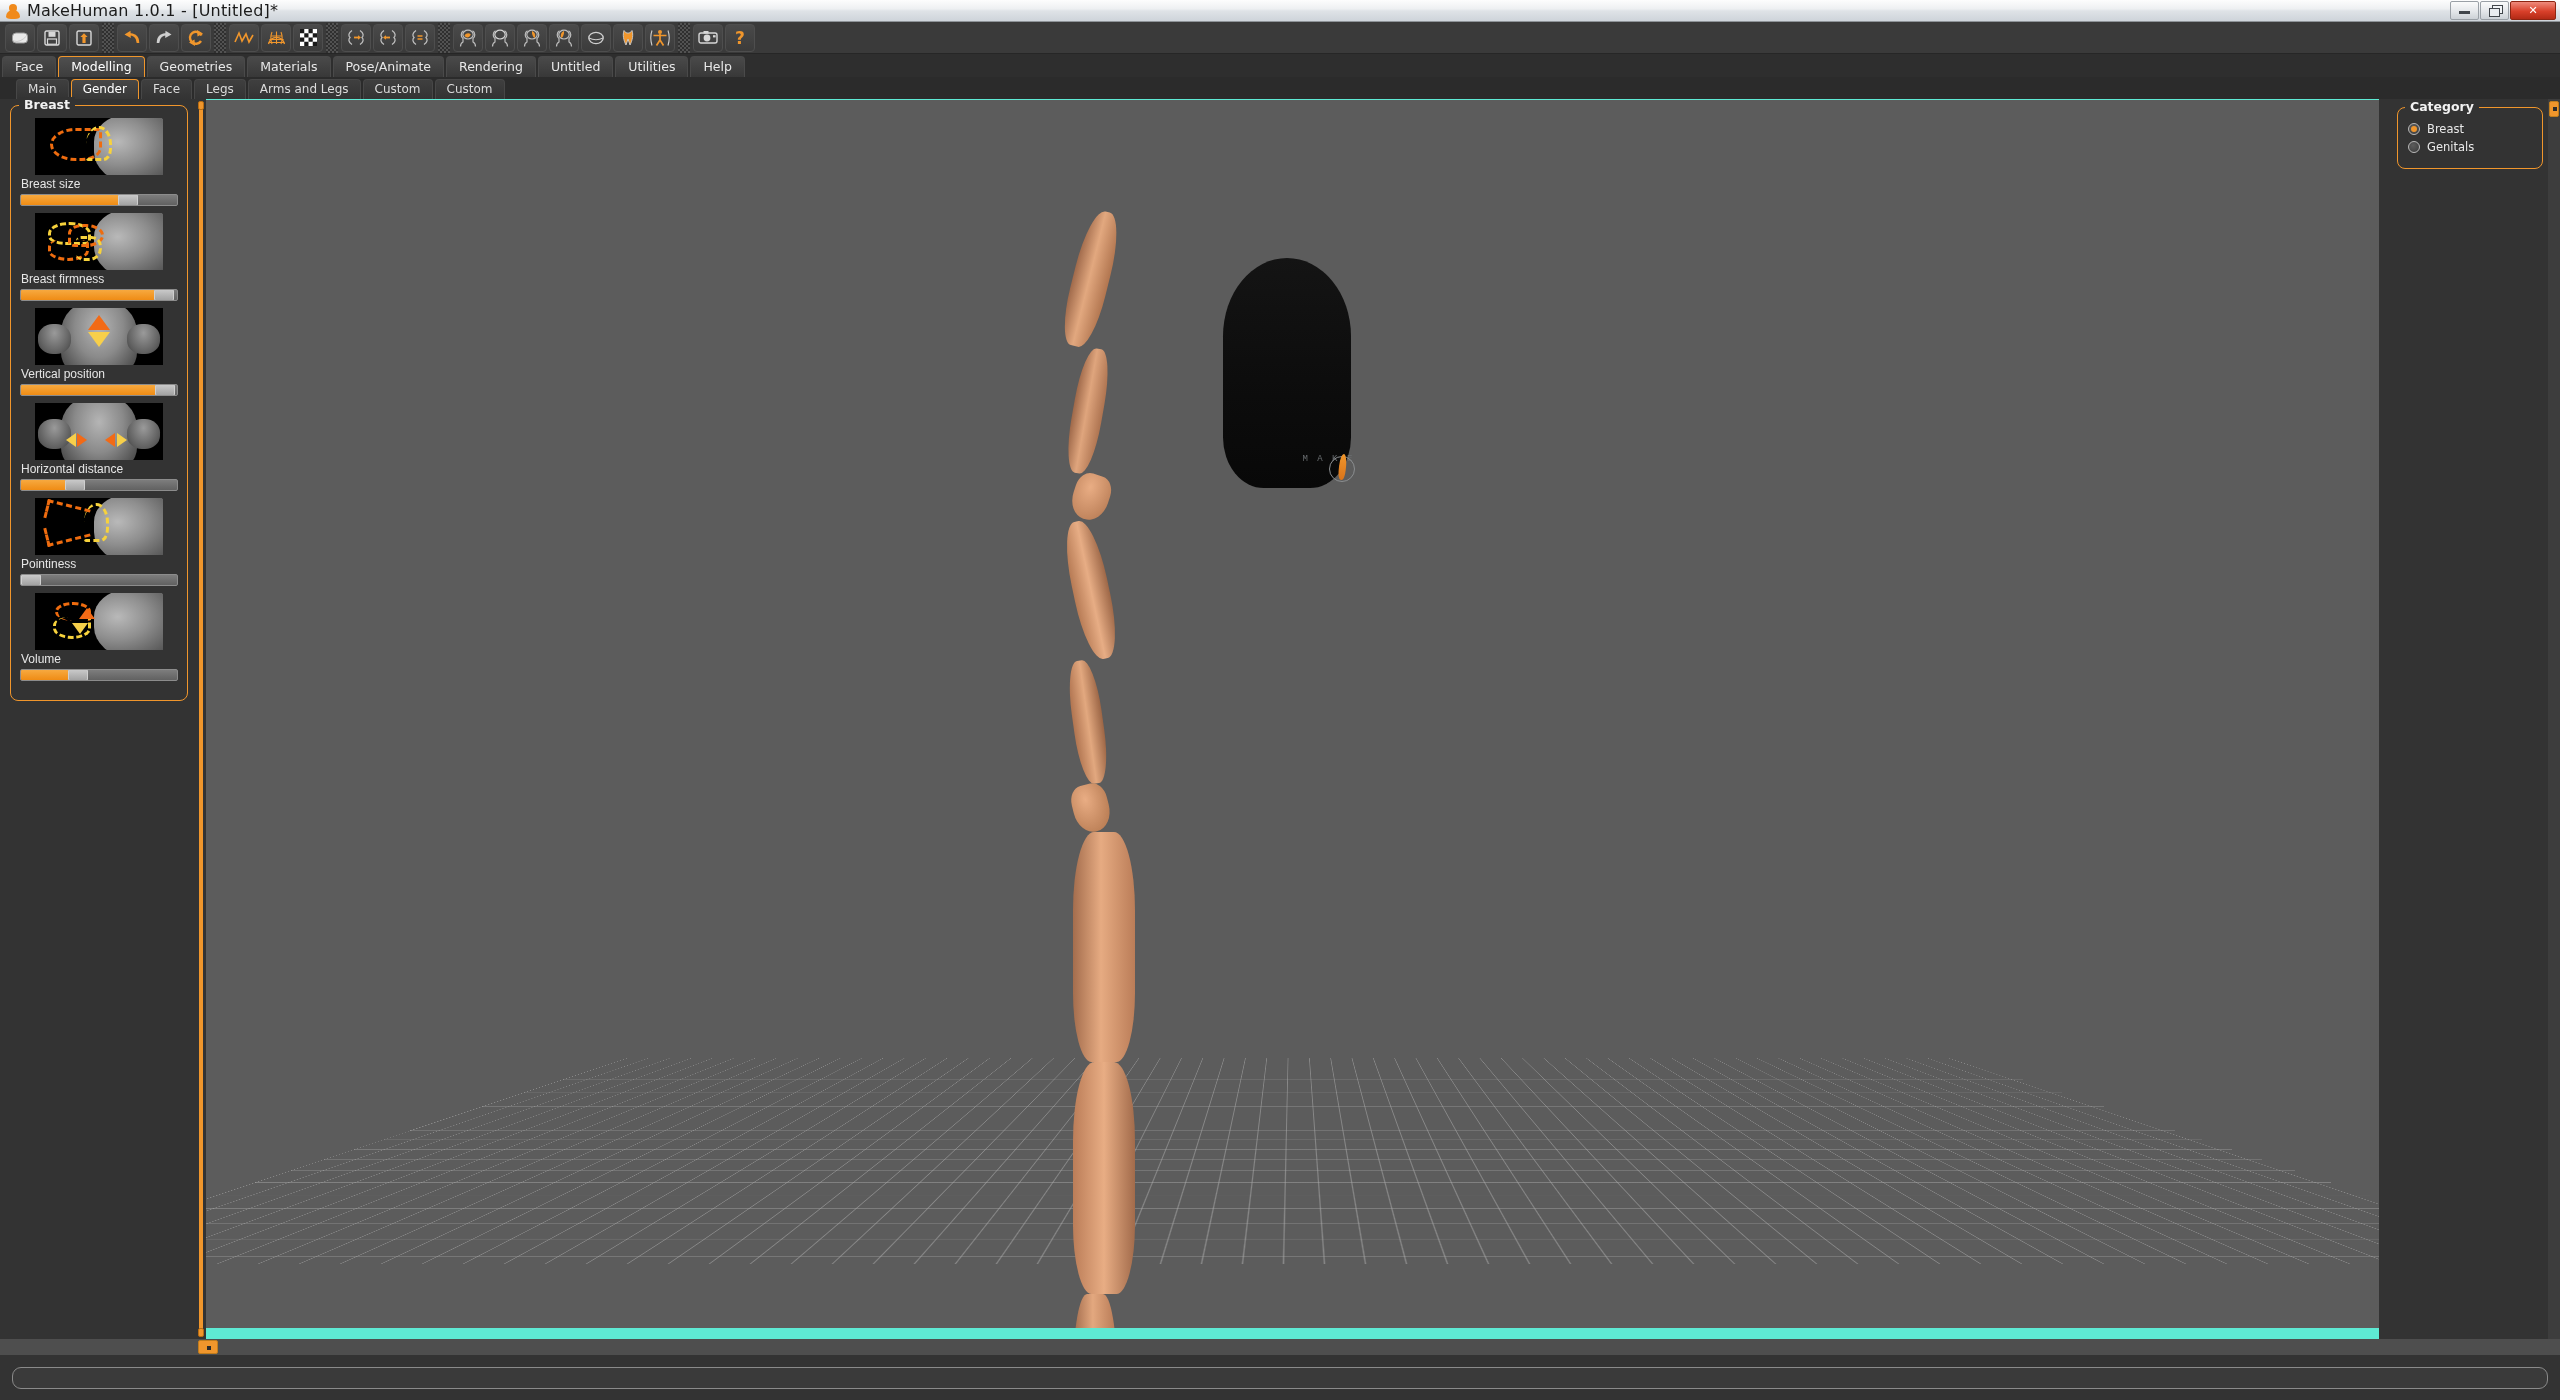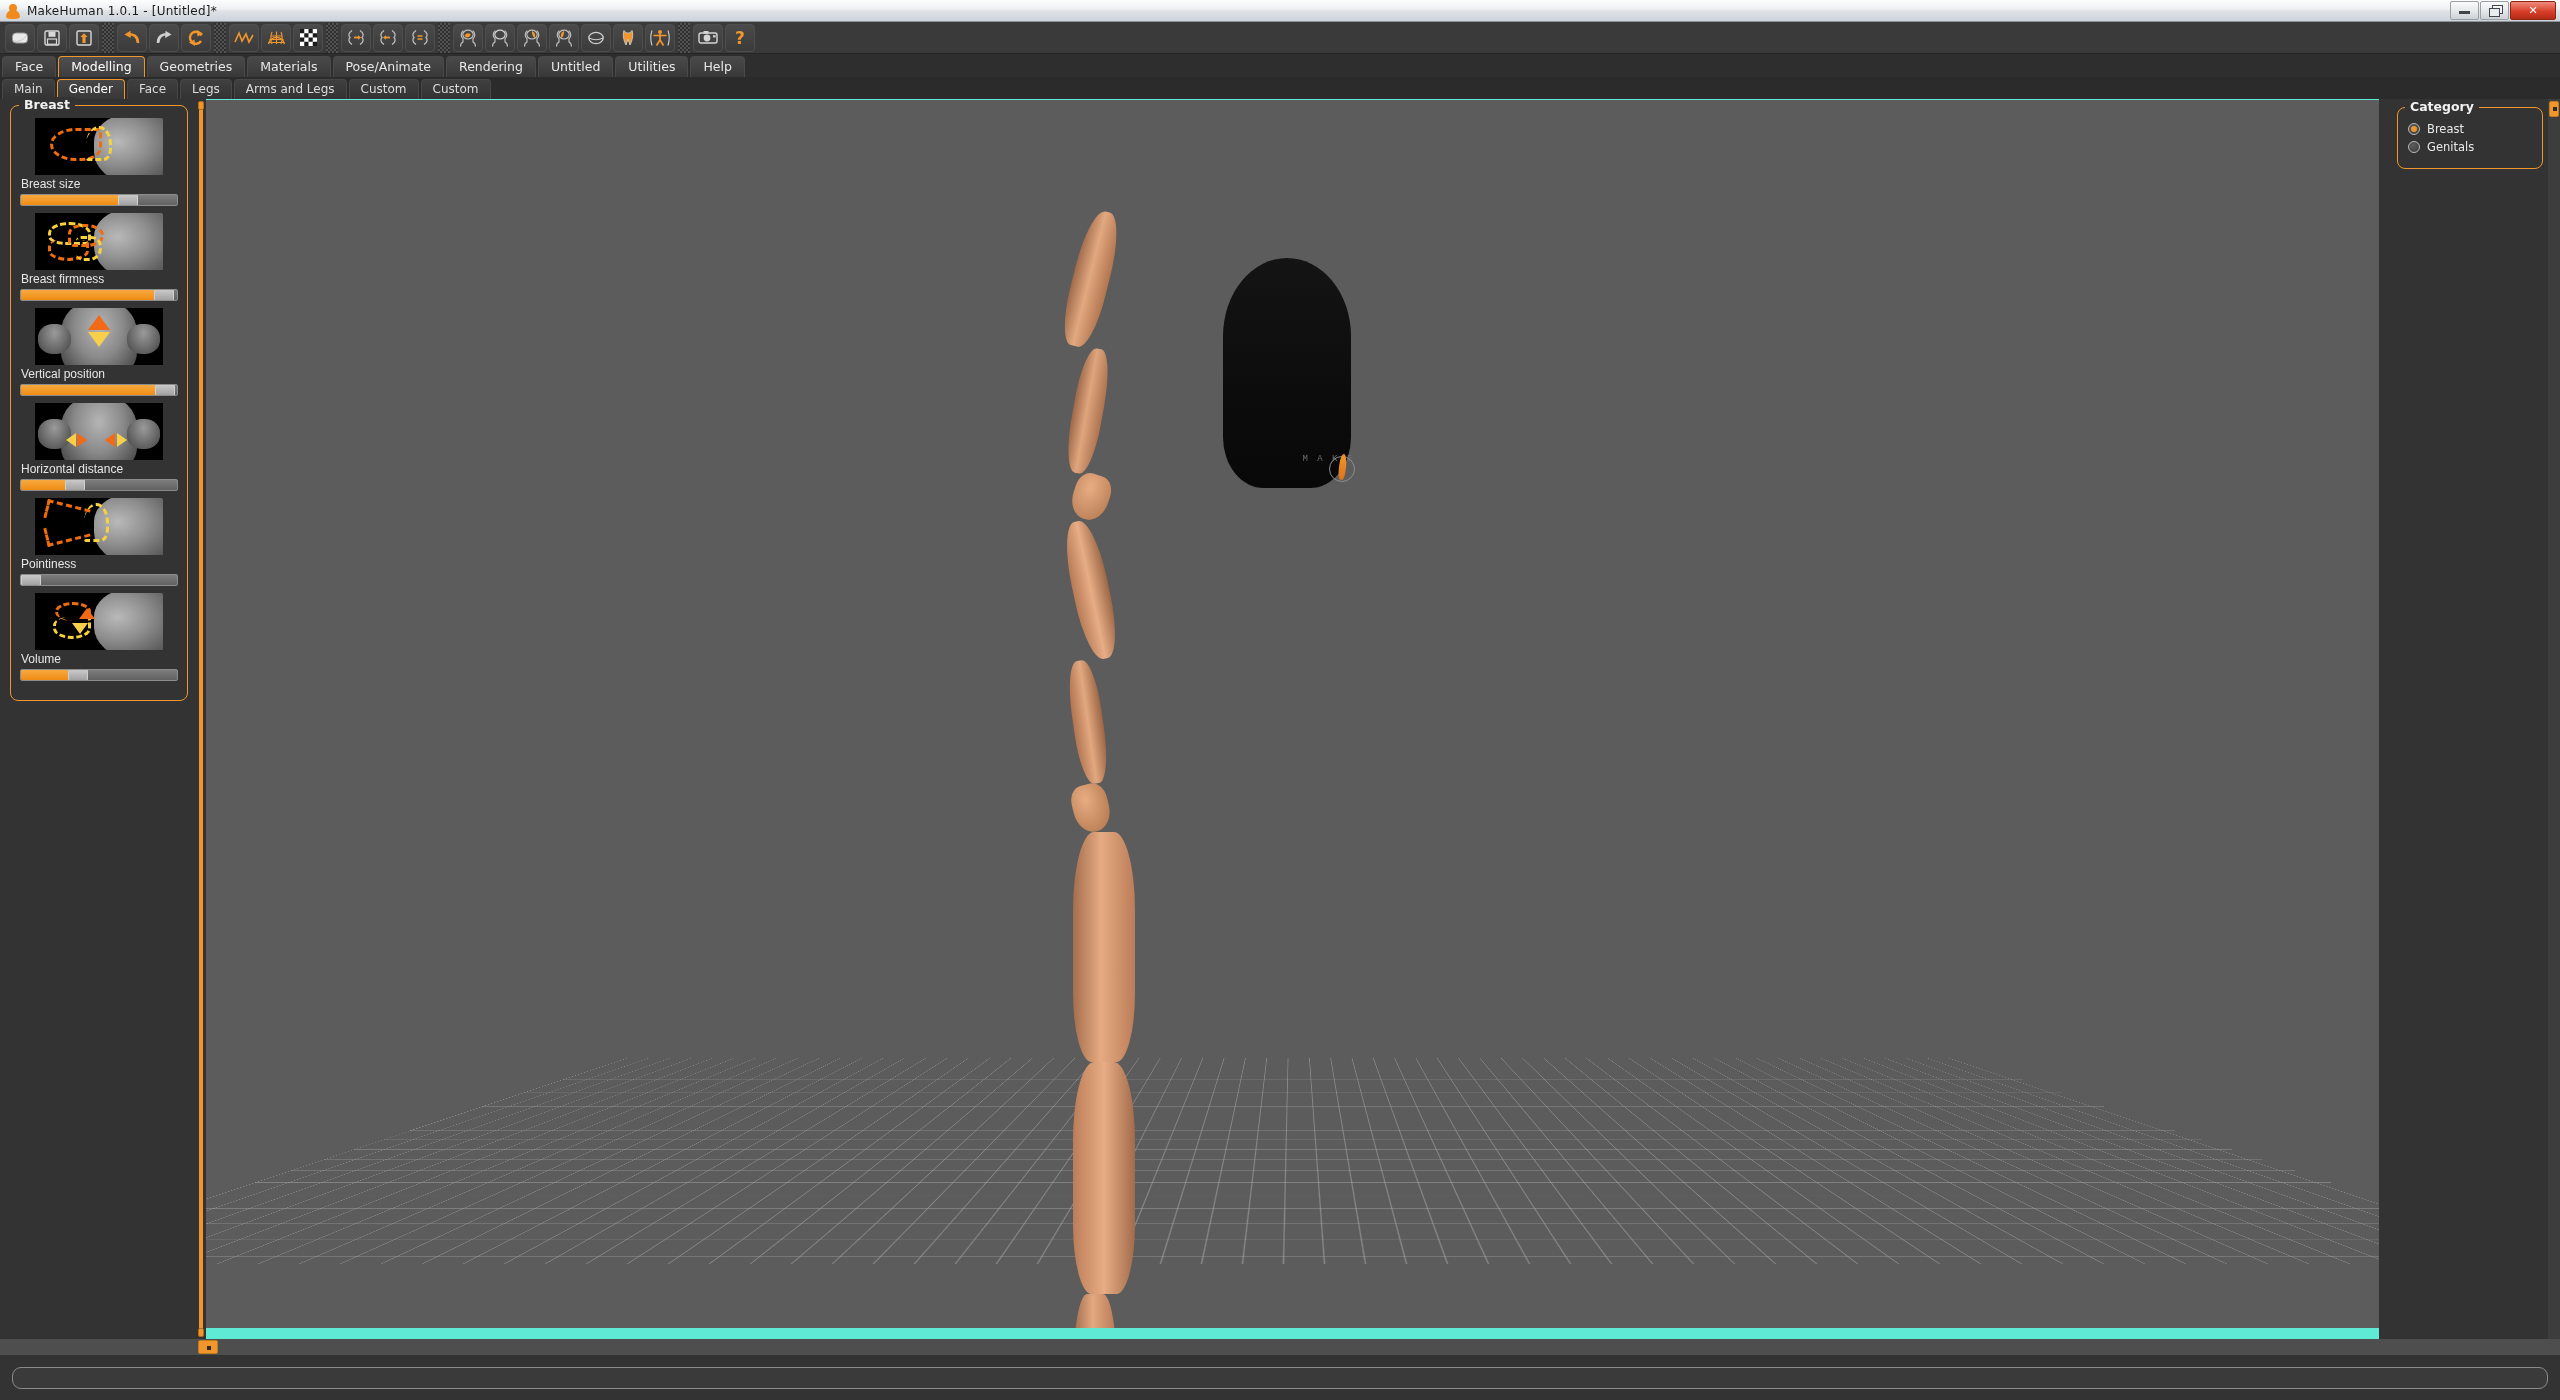--- a/index.html
+++ b/index.html
@@ -25,21 +25,21 @@
   }
   #title-icon .head {
     position: absolute; left: 4px; top: 1px; width: 8px; height: 8px;
     border-radius: 50%; background: #f08a1c;
   }
   #title-icon .body {
     position: absolute; left: 1px; top: 7px; width: 14px; height: 9px;
     border-radius: 50% 50% 40% 40% / 80% 80% 30% 30%; background: #f08a1c;
   }
   #title-text {
-    font-size: 12px; color: #1b1b1b; letter-spacing: .2px;
+    font-size: 16px; color: #1b1b1b; letter-spacing: .2px;
     font-family: "DejaVu Sans", sans-serif; white-space: nowrap;
   }
   #win-buttons { margin-left: auto; display: flex; height: 20px; align-items: stretch; }
   .win-btn {
     width: 29px; height: 19px; margin-right: 1px;
     border: 1px solid #9aa0a6; border-radius: 2px;
     background: linear-gradient(to bottom,#fbfbfb,#e4e7ea 55%,#ccd1d6);
     display: flex; align-items: center; justify-content: center;
     color: #3a3f44; font-size: 11px; line-height: 1;
   }
@@ -88,21 +88,21 @@
     font-family: "DejaVu Sans", sans-serif; white-space: nowrap;
   }
   .mtab.active {
     border-color: #f0962c; background: linear-gradient(to bottom,#4f4f4f,#3d3d3d);
     color: #ffffff;
   }
 
   
   #subtabs {
     position: absolute; left: 0; top: 77px; width: 2560px; height: 22px;
-    background: #2b2b2b; display: flex; align-items: flex-end; padding-left: 2px;
+    background: #2b2b2b; display: flex; align-items: flex-end; padding-left: 16px;
   }
   .stab {
     height: 20px; padding: 0 11px; margin-right: 2px;
     border: 1px solid #474747; border-bottom: none; border-radius: 4px 4px 0 0;
     background: linear-gradient(to bottom,#3f3f3f,#333333);
     color: #dcdcdc; font-size: 12px; line-height: 18px;
     font-family: "DejaVu Sans", sans-serif; white-space: nowrap;
   }
   .stab.active { border-color:#f0962c; color:#ffffff; background: linear-gradient(to bottom,#474747,#373737); }
 

